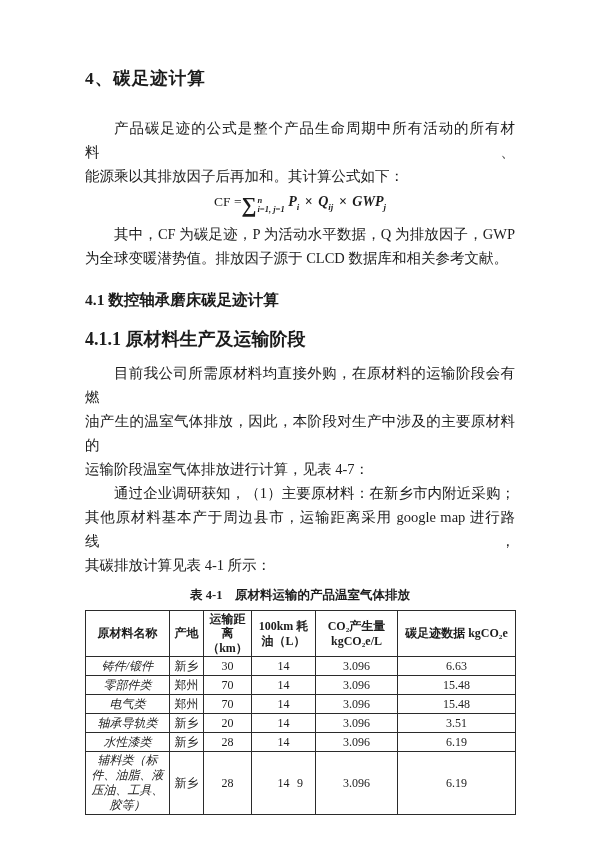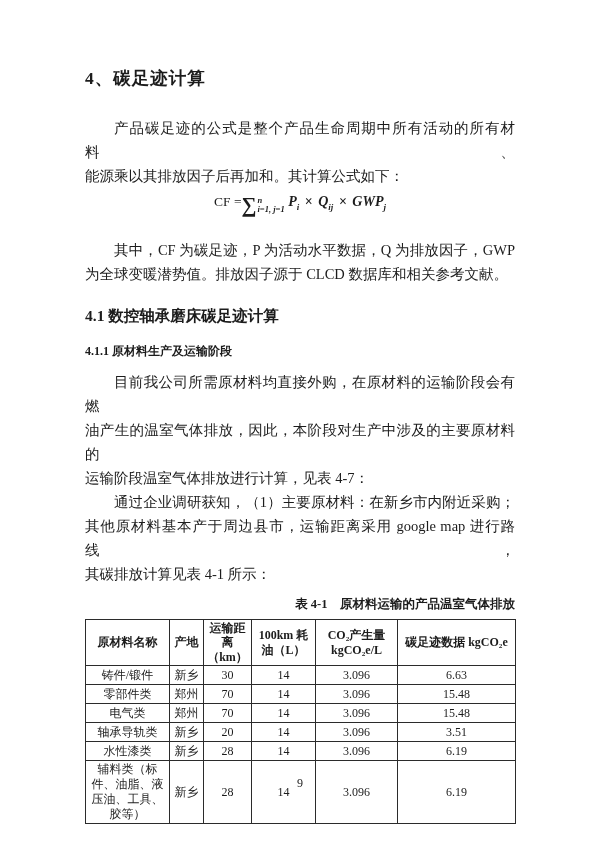--- a/index.html
+++ b/index.html
@@ -3,42 +3,42 @@
 <meta charset="utf-8">
 <style>
   html,body{margin:0;padding:0;}
   body{
     width:600px;height:848px;background:#ffffff;overflow:hidden;
     font-family:"Liberation Serif","DejaVu Serif",serif;color:#1c1c1c;
   }
   .page{width:600px;height:604px;position:relative;box-sizing:border-box;padding:66px 85px 0 85px;}
   .h1{font-size:17.5px;font-weight:bold;letter-spacing:1px;margin:0 0 26px 0;}
   .h2{font-size:15.5px;font-weight:bold;margin:20px 0 7px 0;}
-  .h3{font-size:12px;font-weight:bold;margin:16px 0 10px 0;}
+  .h3{font-size:18px;font-weight:bold;margin:16px 0 10px 0;}
   .pline{font-size:14.5px;line-height:24px;text-align:justify;}
   .pline.full{text-align-last:justify;}
   .pline.indent{text-indent:2em;}
-  .formula{font-size:14px;line-height:26px;text-align:center;margin:1px 0 18px 0;white-space:nowrap;}
+  .formula{font-size:14px;line-height:26px;text-align:center;margin:1px 0 2px 0;white-space:nowrap;}
   .formula .cf{font-size:13.5px;}
   .sigma-wrap{display:inline-flex;align-items:center;vertical-align:-6px;}
   .sigma{font-size:21px;font-weight:bold;line-height:20px;}
   .limits{display:inline-flex;flex-direction:column;justify-content:center;margin-left:1px;}
   .limits .sup,.limits .sub{font-size:8.5px;font-style:italic;font-weight:bold;line-height:9px;text-align:left;}
   .fvar{font-style:italic;font-weight:bold;}
   .formula sub{font-size:9px;font-style:italic;font-weight:bold;}
   .times{font-weight:bold;padding:0 2px;}
-  .tbl-caption{font-size:12.5px;font-weight:bold;text-align:right;margin:10px 0 6px 0;}
+  .tbl-caption{font-size:12.5px;font-weight:bold;text-align:center;margin:10px 0 6px 0;}
   table.data{border-collapse:collapse;width:430px;table-layout:fixed;}
   table.data td,table.data th{
     border:1px solid #2b2b2b;font-size:12px;text-align:center;vertical-align:middle;
     padding:1px 2px;line-height:15px;font-weight:normal;box-sizing:border-box;
   }
   table.data th{font-weight:bold;line-height:14.5px;height:30px;}
   table.data td{height:19px;}
-  td.material{line-height:12.5px;}
+  td.material{line-height:12.5px;font-style:italic;}
   .nowrap{white-space:nowrap;}
   .page-number{position:absolute;left:0;width:600px;top:776px;text-align:center;font-size:12px;}
 </style>
 </head>
 <body>
 
 <div class="page">
 
   <div class="h1">4、碳足迹计算</div>
 

